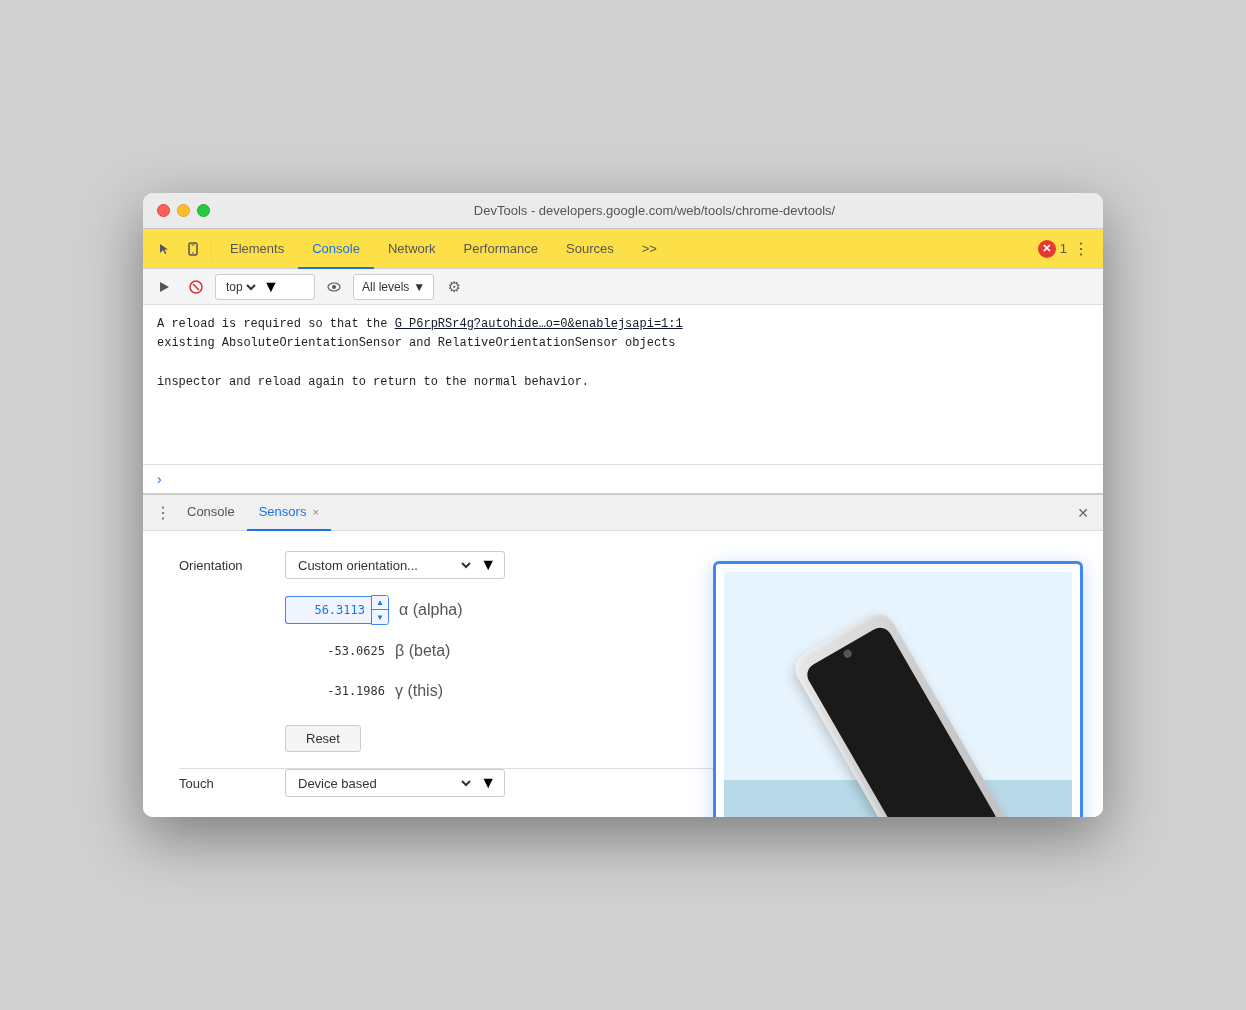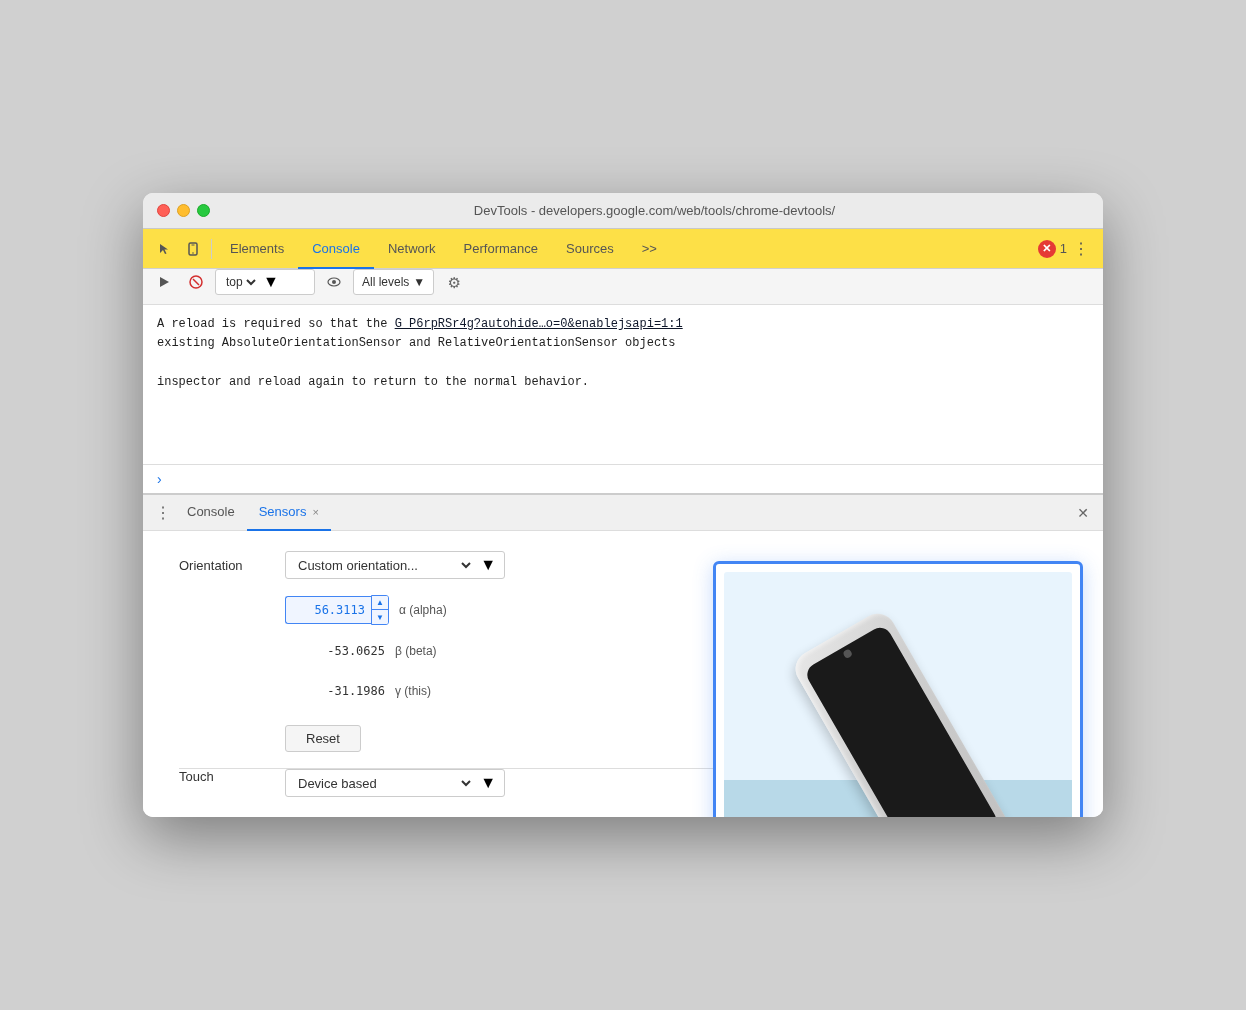--- a/index.html
+++ b/index.html
@@ -116,21 +116,21 @@
       justify-content: center;
       font-size: 16px;
       cursor: pointer;
       color: #555;
     }
     
     .console-toolbar {
       background: #f5f5f5;
       border-bottom: 1px solid #ddd;
       display: flex;
-      align-items: flex-start;
+      align-items: center;
       padding: 0 8px;
       height: 36px;
       gap: 6px;
     }
     .console-toolbar-btn {
       width: 26px;
       height: 26px;
       display: flex;
       align-items: center;
       justify-content: center;
@@ -307,21 +307,21 @@
       cursor: pointer;
       flex: 1;
     }
     .sensor-value-row {
       display: flex;
       align-items: center;
       margin-bottom: 12px;
       gap: 10px;
     }
     .sensor-number-label {
-      font-size: 12px;
+      font-size: 16px;
       color: #555;
     }
     .sensor-number-plain {
       width: 100px;
       height: 28px;
       display: flex;
       align-items: center;
       justify-content: flex-end;
       font-size: 12px;
       color: #333;
@@ -337,21 +337,21 @@
       font-size: 13px;
       color: #333;
       cursor: pointer;
     }
     .bottom-divider {
       border-top: 1px solid #ddd;
       margin-top: 16px;
     }
     .touch-row {
       display: flex;
-      align-items: flex-start;
+      align-items: center;
       gap: 16px;
     }
     
     .phone-overlay {
       position: absolute;
       top: 30px;
       right: 20px;
       width: 370px;
       height: 400px;
       border: 3px solid #4285f4;

